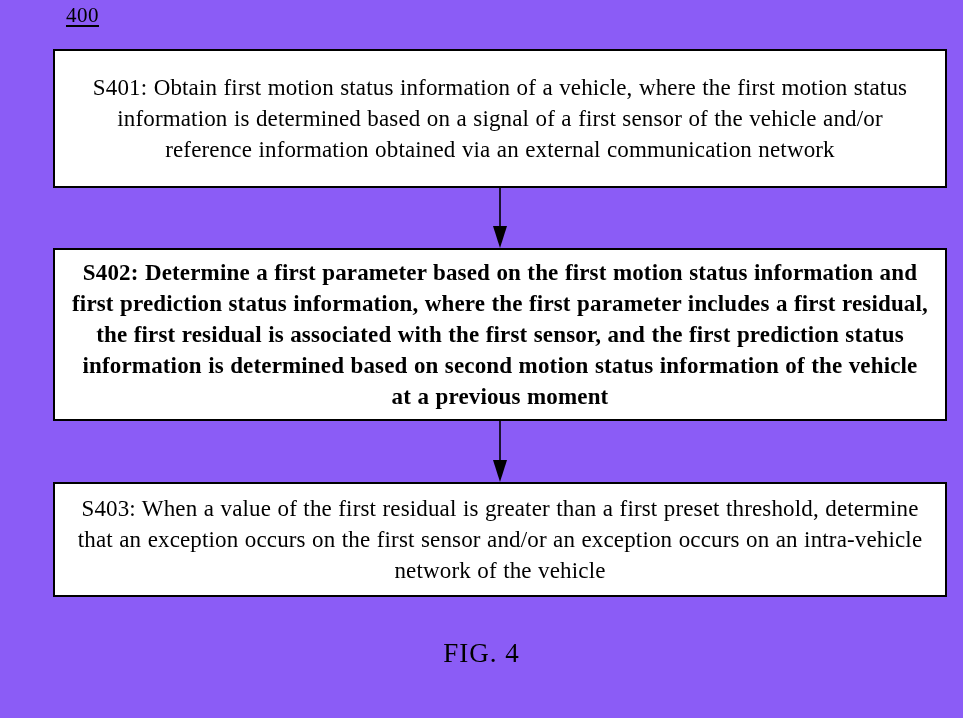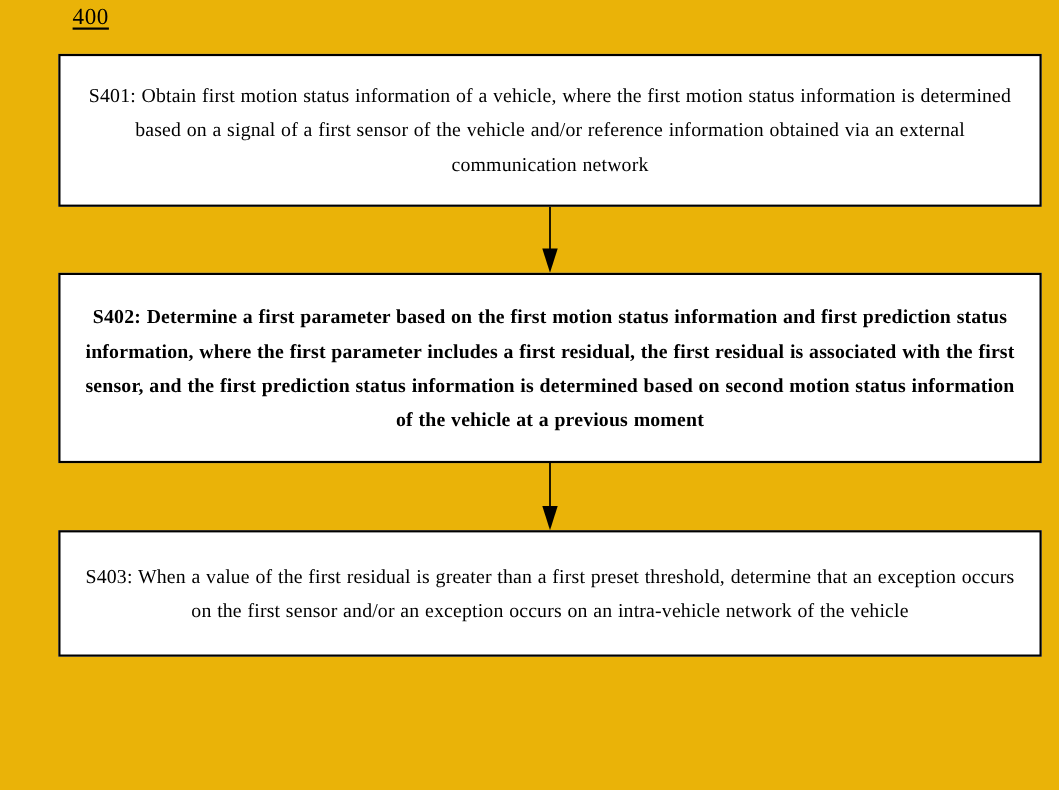--- a/index.html
+++ b/index.html
@@ -9,21 +9,21 @@
     background: #ffffff;
   }
   body {
     font-family: "Liberation Serif", "DejaVu Serif", serif;
     color: #000000;
   }
   #figure-canvas {
     position: relative;
     width: 963px;
     height: 718px;
-    background: #eab308;
+    background: #8b5cf6;
     overflow: hidden;
   }
 
   
   .fig-ref-number {
     position: absolute;
     left: 66px;
     top: 2px;
     font-size: 21px;
     line-height: 26px;
@@ -44,21 +44,21 @@
     display: flex;
     align-items: center;
     justify-content: center;
   }
   .process-box-text {
     display: block;
     width: 100%;
     padding: 0 16px;
     box-sizing: border-box;
     text-align: center;
-    font-size: 18px;
+    font-size: 23px;
     line-height: 31px;
     letter-spacing: 0.15px;
     word-spacing: 0.5px;
   }
 
   #box-s401 { top: 49px;  height: 139px; }
   #box-s402 { top: 248px; height: 173px; font-weight: bold; }
   #box-s403 { top: 482px; height: 115px; font-family: Liberation Serif, serif; }
 
   
@@ -113,14 +113,15 @@
     <svg viewBox="0 0 30 61" preserveAspectRatio="none">
       <line x1="15" y1="0" x2="15" y2="45" stroke="#000000" stroke-width="1.6"></line>
       <polygon points="15,61 8,39 22,39" fill="#000000"></polygon>
     </svg>
   </div>
 
   <div class="process-box" id="box-s403">
     <span class="process-box-text">S403: When a value of the first residual is greater than a first preset threshold, determine that an exception occurs on the first sensor and/or an exception occurs on an intra-vehicle network of the vehicle</span>
   </div>
 
+  <div class="figure-caption">FIG. 4</div>
 
 </div>
 
 </body></html>

